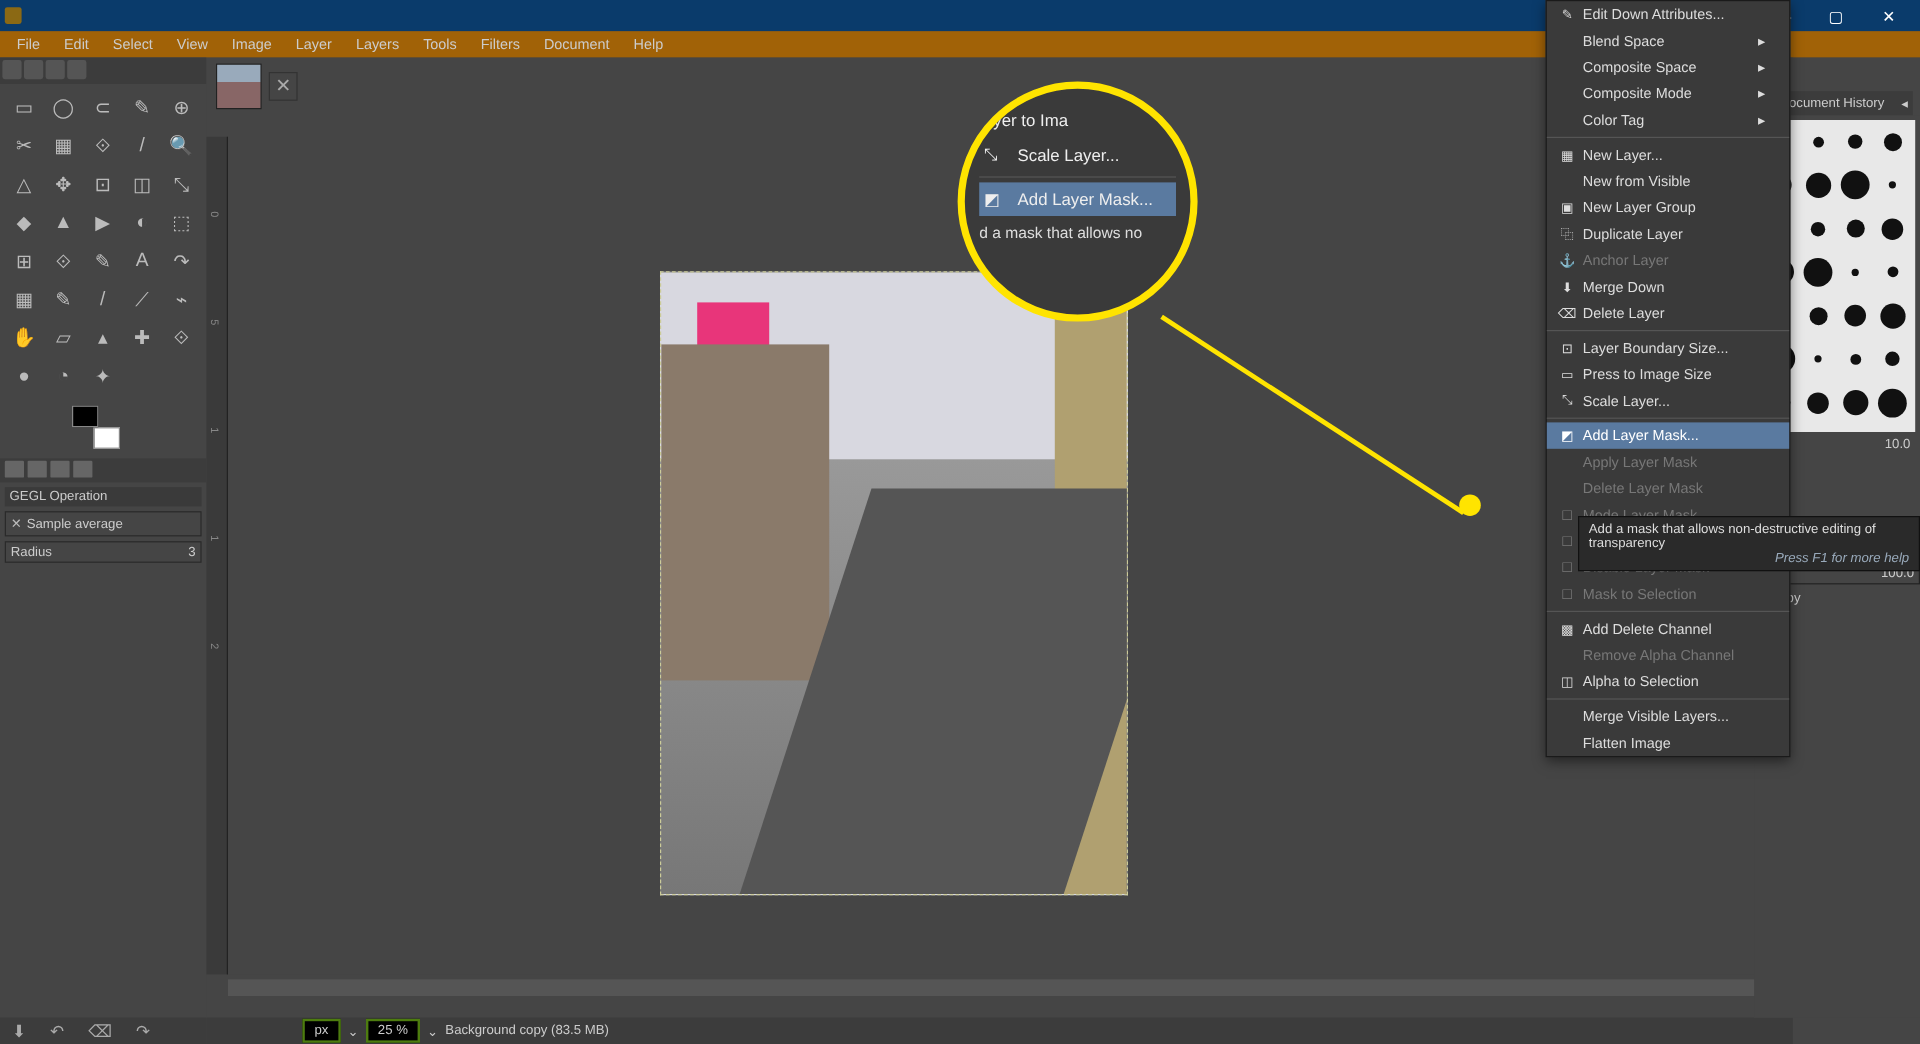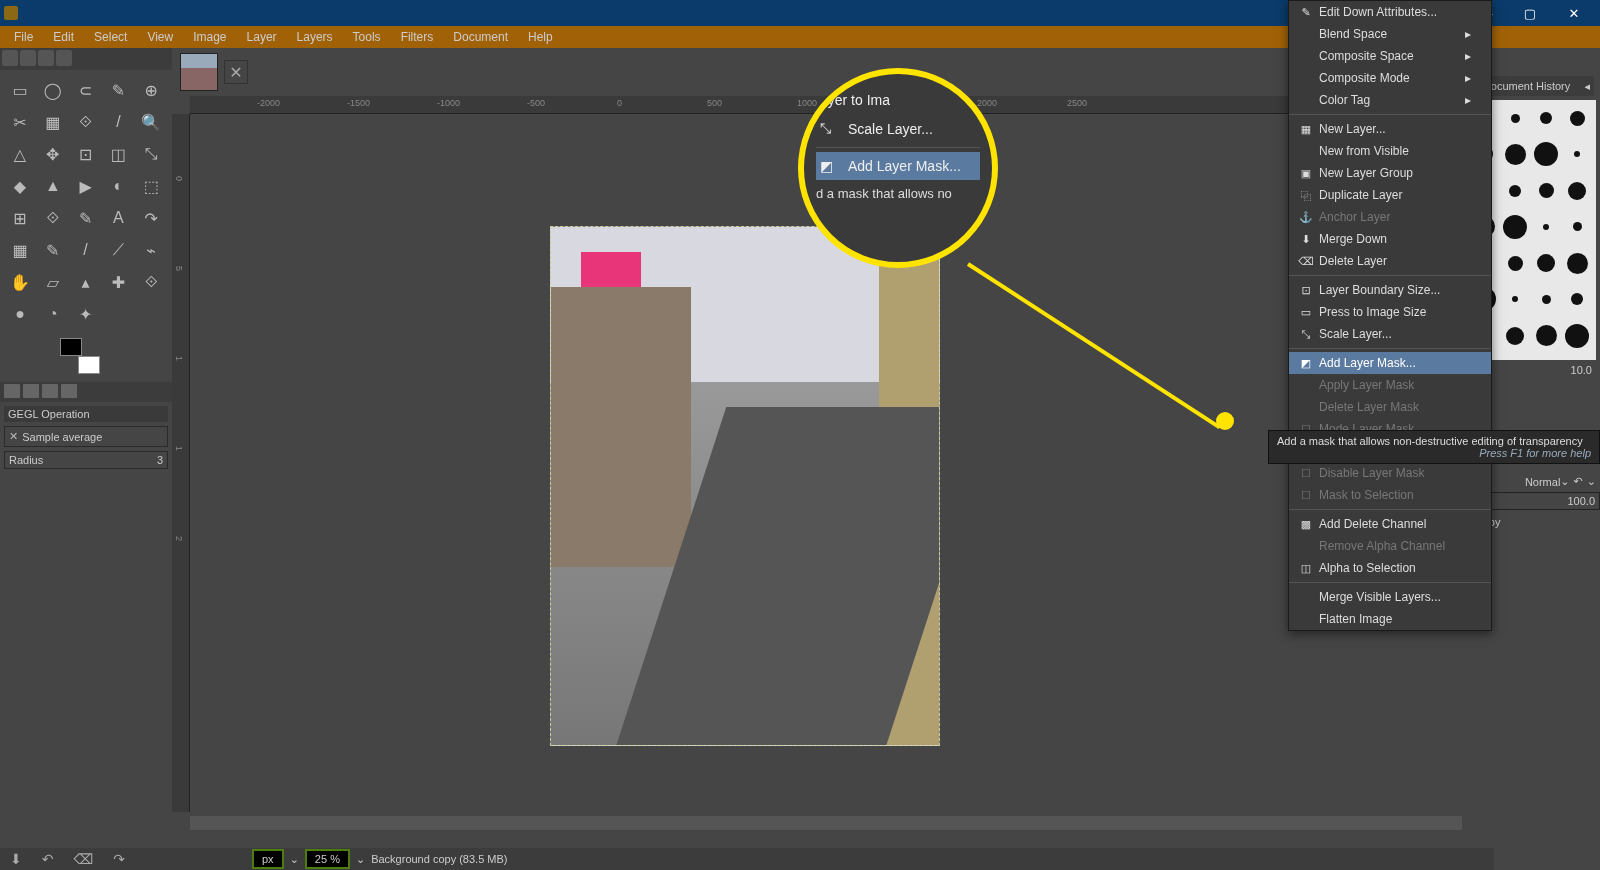--- a/index.html
+++ b/index.html
@@ -65,21 +65,21 @@
 .scroll-h .thumb { position: absolute; left: 0; width: 100%; height: 100%; background: #555; }
 .scroll-v { position: absolute; right: 0; top: 66px; bottom: 36px; width: 14px; background: #3a3a3a; }
 
 .footer { position: absolute; left: 172px; bottom: 0; right: 106px; height: 22px; background: #3c3c3c; display: flex; align-items: center; font-size: 11px; padding-left: 80px; gap: 6px; }
 .footer .fld { background: #000000; padding: 2px 8px; border: 2px solid #4d7c0f; }
 .brush-panel { position: absolute; right: 0; top: 24px; width: 138px; height: 350px; background: #454545; padding: 4px; }
 .brush-grid { display: grid; grid-template-columns: repeat(4, 1fr); gap: 2px; background: #e8e8e8; padding: 4px; height: 260px; overflow: hidden; }
 .brush-grid .b { width: 28px; height: 28px; display: flex; align-items: center; justify-content: center; }
 .brush-grid .b::before { content: ""; display: block; background: #111; border-radius: 50%; }
 .brush-size { display: flex; justify-content: flex-end; padding: 4px; font-size: 11px; }
-.layers-area { position: absolute; right: 0; top: 423px; width: 138px; bottom: 0; background: #454545; }
+.layers-area { position: absolute; right: 0; top: 400px; width: 138px; bottom: 0; background: #454545; }
 .mode-row { display: flex; align-items: center; justify-content: flex-end; font-size: 11px; padding: 4px; }
 .opac-row { display: flex; justify-content: flex-end; font-size: 11px; padding: 2px 4px; border: 1px solid #222; }
 .layer-item { padding: 6px; font-size: 11px; }
 
 
 .ctx-menu { position: absolute; background: #3a3a3a; border: 1px solid #1a1a1a; font-size: 12px; box-shadow: 0 3px 10px rgba(0,0,0,.5); z-index: 100; }
 .ctx-item { display: flex; align-items: center; padding: 4px 20px 4px 8px; white-space: nowrap; color: #ddd; }
 .ctx-item.disabled { color: #777; }
 .ctx-item.highlight { background: #5a7aa0; color: #fff; }
 .ctx-item .ico { width: 18px; display: inline-flex; justify-content: center; margin-right: 4px; font-size: 11px; }
@@ -203,32 +203,20 @@
   <span>↷</span>
 </div>
 
 <div class="canvas-area">
   <div class="doc-tabs">
     <div class="doc-tab">
         <div class="thumb"></div>
       </div>
     <div class="doc-close">✕</div>
   </div>
-  <div class="ruler-h" id="rulerh">
-      <span class="tick" style="left: 67px;">-2000</span>
-      <span class="tick" style="left: 157px;">-1500</span>
-      <span class="tick" style="left: 247px;">-1000</span>
-      <span class="tick" style="left: 337px;">-500</span>
-      <span class="tick" style="left: 427px;">0</span>
-      <span class="tick" style="left: 517px;">500</span>
-      <span class="tick" style="left: 607px;">1000</span>
-      <span class="tick" style="left: 697px;">1500</span>
-      <span class="tick" style="left: 787px;">2000</span>
-      <span class="tick" style="left: 877px;">2500</span>
-    </div>
   <div class="ruler-v" id="rulerv">
       <span class="tick" style="top: 62px;">0</span>
       <span class="tick" style="top: 152px;">5</span>
       <span class="tick" style="top: 242px;">1</span>
       <span class="tick" style="top: 332px;">1</span>
       <span class="tick" style="top: 422px;">2</span>
     </div>
   <div class="viewport">
     <div class="canvas-frame">
       <div class="billboard"></div>
@@ -480,21 +468,21 @@
     <div class="ctx-item">
       <span class="ico"></span>
       <span>Merge Visible Layers...</span>
     </div>
     <div class="ctx-item">
       <span class="ico"></span>
       <span>Flatten Image</span>
     </div>
   </div>
 
-<div class="tooltip" style="right:0; top:430px; width:332px;">
+<div class="tooltip" style="right:0; top:430px; width:285px;">
   <span>Add a mask that allows non-destructive editing of transparency</span>
   <span class="hint">Press F1 for more help</span>
 </div>
 
 <div class="callout-circle" style="left:798px; top:68px;">
   <div class="callout-inner">
     <div class="row">
         <span>ayer to Ima</span>
       </div>
     <div class="row">

